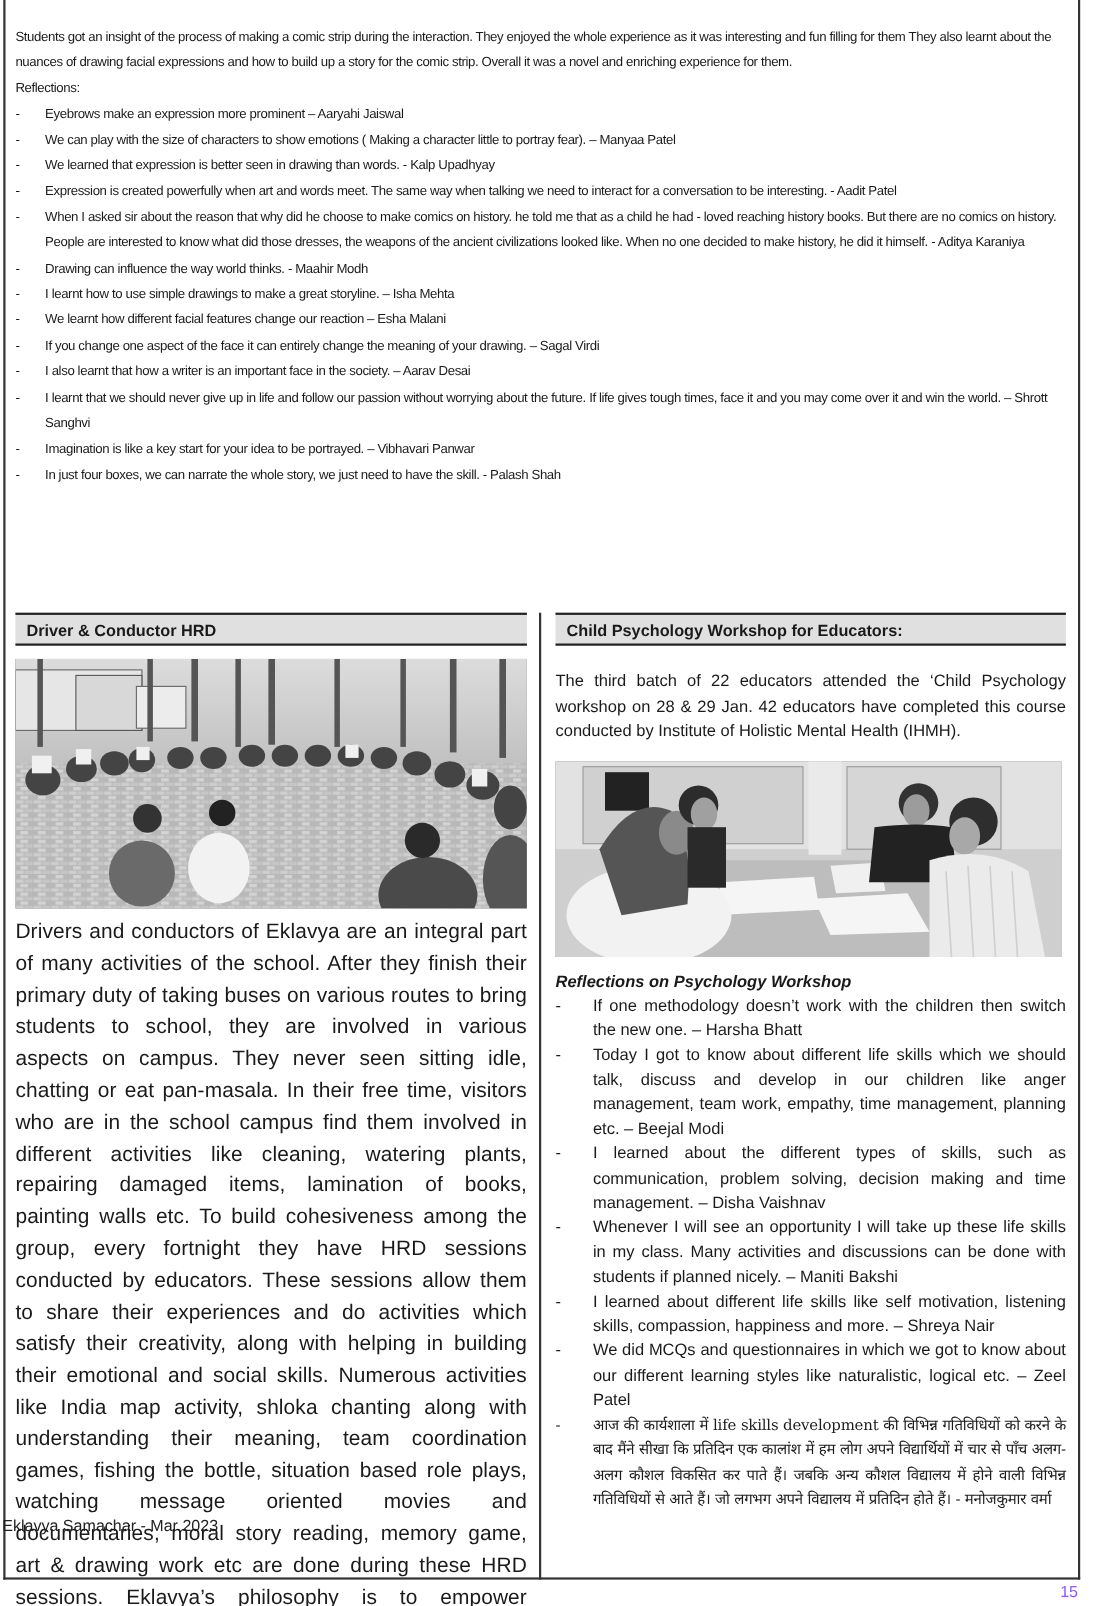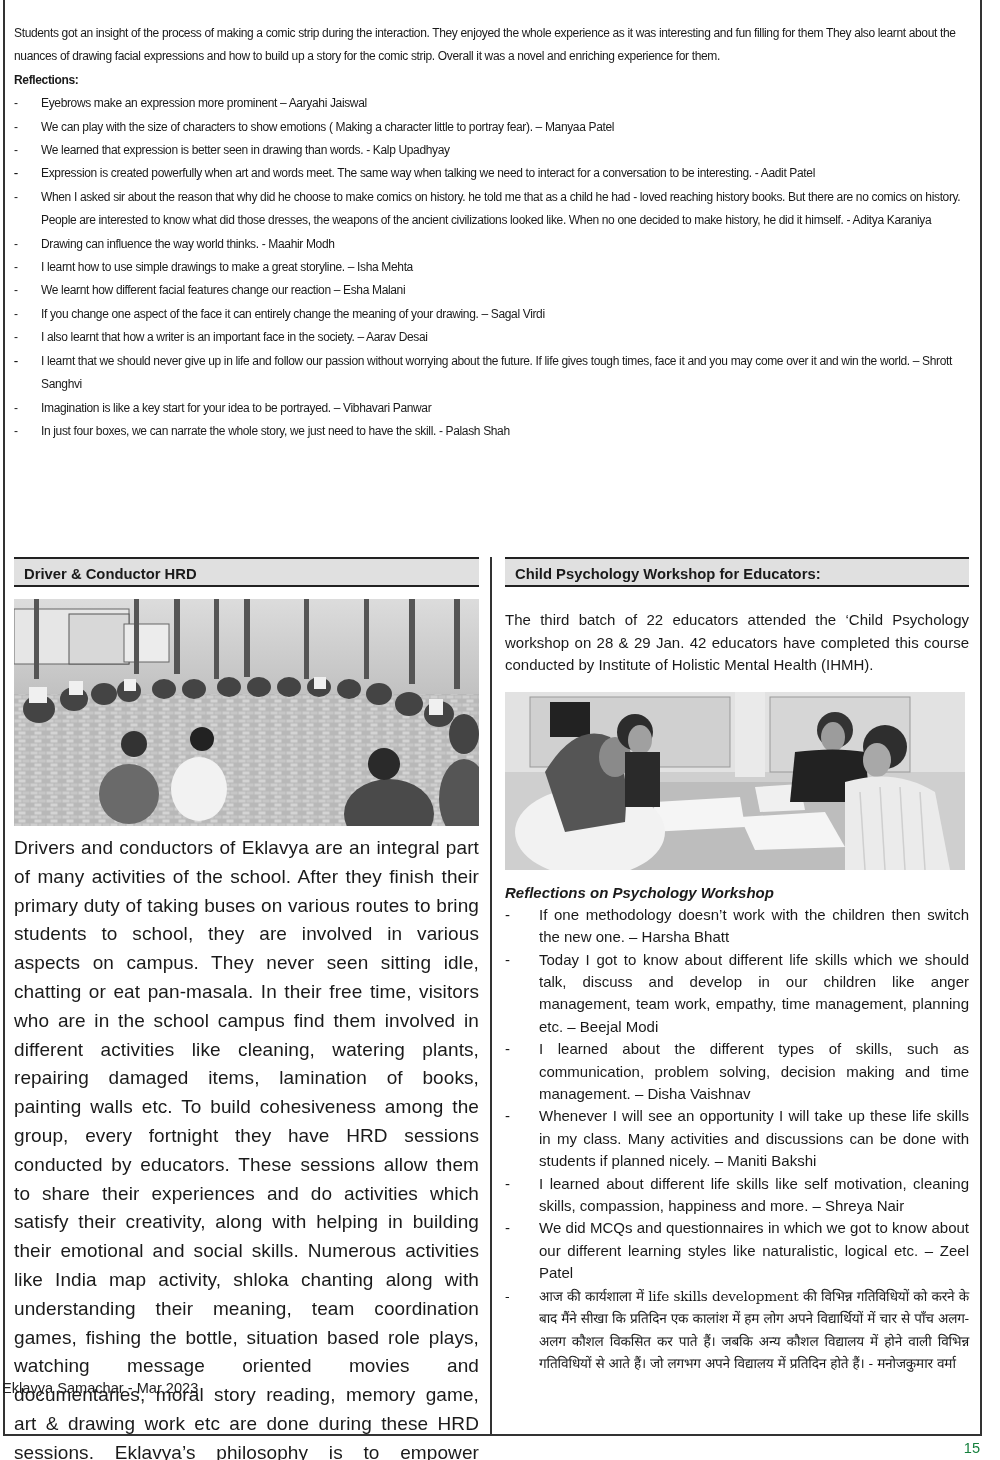--- a/index.html
+++ b/index.html
@@ -11,21 +11,21 @@
   .frame {
     position: absolute; left: 3px; top: 0; width: 979px; height: 1436px;
     border-left: 2px solid #333; border-right: 2px solid #333; border-bottom: 2px solid #333;
     box-sizing: border-box;
   }
   .top-section {
     position: absolute; left: 14px; top: 22px; width: 958px;
     font-size: 12px; line-height: 23.4px; letter-spacing: -0.35px;
   }
   .intro { margin: 0; }
-  .refl-heading { font-weight: bold; margin: 0; }
+  .refl-heading { font-weight: normal; margin: 0; }
   ul.dash { list-style: none; margin: 0; padding: 0; }
   ul.dash li { position: relative; padding-left: 27px; }
   ul.dash li .dash-mark { position: absolute; left: 0; top: 0; }
   .divider {
     position: absolute; left: 490px; top: 557px; width: 2px; height: 879px; background: #333;
   }
   .col { position: absolute; top: 557px; }
   .col-left { left: 14px; width: 465px; }
   .col-right { left: 505px; width: 464px; }
   .sec-head {
@@ -46,21 +46,21 @@
     margin-top: 22px; font-size: 15px; line-height: 22.6px; text-align: justify;
   }
   .psy-head { font-weight: bold; font-size: 15px; margin-top: 12px; line-height: 22px; font-style: italic; }
   .psy-list { font-size: 15px; line-height: 22.4px; }
   .psy-list li { text-align: justify; padding-left: 34px !important; }
   .psy-list li.hindi { font-family: "DejaVu Serif", serif; font-size: 13.6px; line-height: 22.4px; letter-spacing: -0.2px; }
   .footer-left {
     position: absolute; left: 2px; top: 1380px; font-size: 14.6px; color: #222;
   }
   .footer-right {
-    position: absolute; right: 20px; top: 1440px; font-size: 14.6px; color: #15803d;
+    position: absolute; right: 20px; top: 1440px; font-size: 14.6px; color: #8b5cf6;
   }
 </style>
 </head>
 <body>
 
 <div class="frame"></div>
 
 <section class="top-section">
   <p class="intro">Students got an insight of the process of making a comic strip during the interaction. They enjoyed the whole experience as it was interesting and fun filling for them They also learnt about the nuances of drawing facial expressions and how to build up a story for the comic strip. Overall it was a novel and enriching experience for them.</p>
   <p class="refl-heading">Reflections:</p>
@@ -187,20 +187,20 @@
           <line x1="415" y1="100" x2="420" y2="178"></line>
       </g>
     </svg>
   </div>
   <div class="psy-head">Reflections on Psychology Workshop</div>
   <ul class="dash psy-list">
     <li><span class="dash-mark">-</span><span>If one methodology doesn’t work with the children then switch the new one.  – Harsha Bhatt</span></li>
     <li><span class="dash-mark">-</span><span>Today I got to know about different life skills which we should talk, discuss and develop in our children like anger management, team work, empathy, time management, planning etc. – Beejal Modi</span></li>
     <li><span class="dash-mark">-</span><span>I learned about the different types of skills, such as communication, problem solving, decision making and time management.  – Disha Vaishnav</span></li>
     <li><span class="dash-mark">-</span><span>Whenever I will see an opportunity I will take up these life skills in my class. Many activities and discussions can be done with students if planned nicely. – Maniti Bakshi</span></li>
-    <li><span class="dash-mark">-</span><span>I learned about different life skills like self motivation, cleaning skills, compassion, happiness and more. – Shreya Nair</span></li>
+    <li><span class="dash-mark">-</span><span>I learned about different life skills like self motivation, listening skills, compassion, happiness and more. – Shreya Nair</span></li>
     <li><span class="dash-mark">-</span><span>We did MCQs and questionnaires in which we got to know about our different learning styles like naturalistic, logical etc. –   Zeel Patel</span></li>
     <li class="hindi"><span class="dash-mark">-</span><span>आज की कार्यशाला में life skills development की विभिन्न गतिविधियों को करने के बाद मैंने सीखा कि प्रतिदिन एक कालांश में हम लोग अपने विद्यार्थियों में चार से पाँच अलग-अलग कौशल विकसित कर पाते हैं। जबकि अन्य कौशल विद्यालय में होने वाली विभिन्न गतिविधियों से आते हैं। जो लगभग अपने विद्यालय में प्रतिदिन होते हैं। - मनोजकुमार वर्मा</span></li>
   </ul>
 </section>
 
 <div class="footer-left">Eklavya Samachar - Mar 2023</div>
 <div class="footer-right">15</div>
 
 </body></html>

